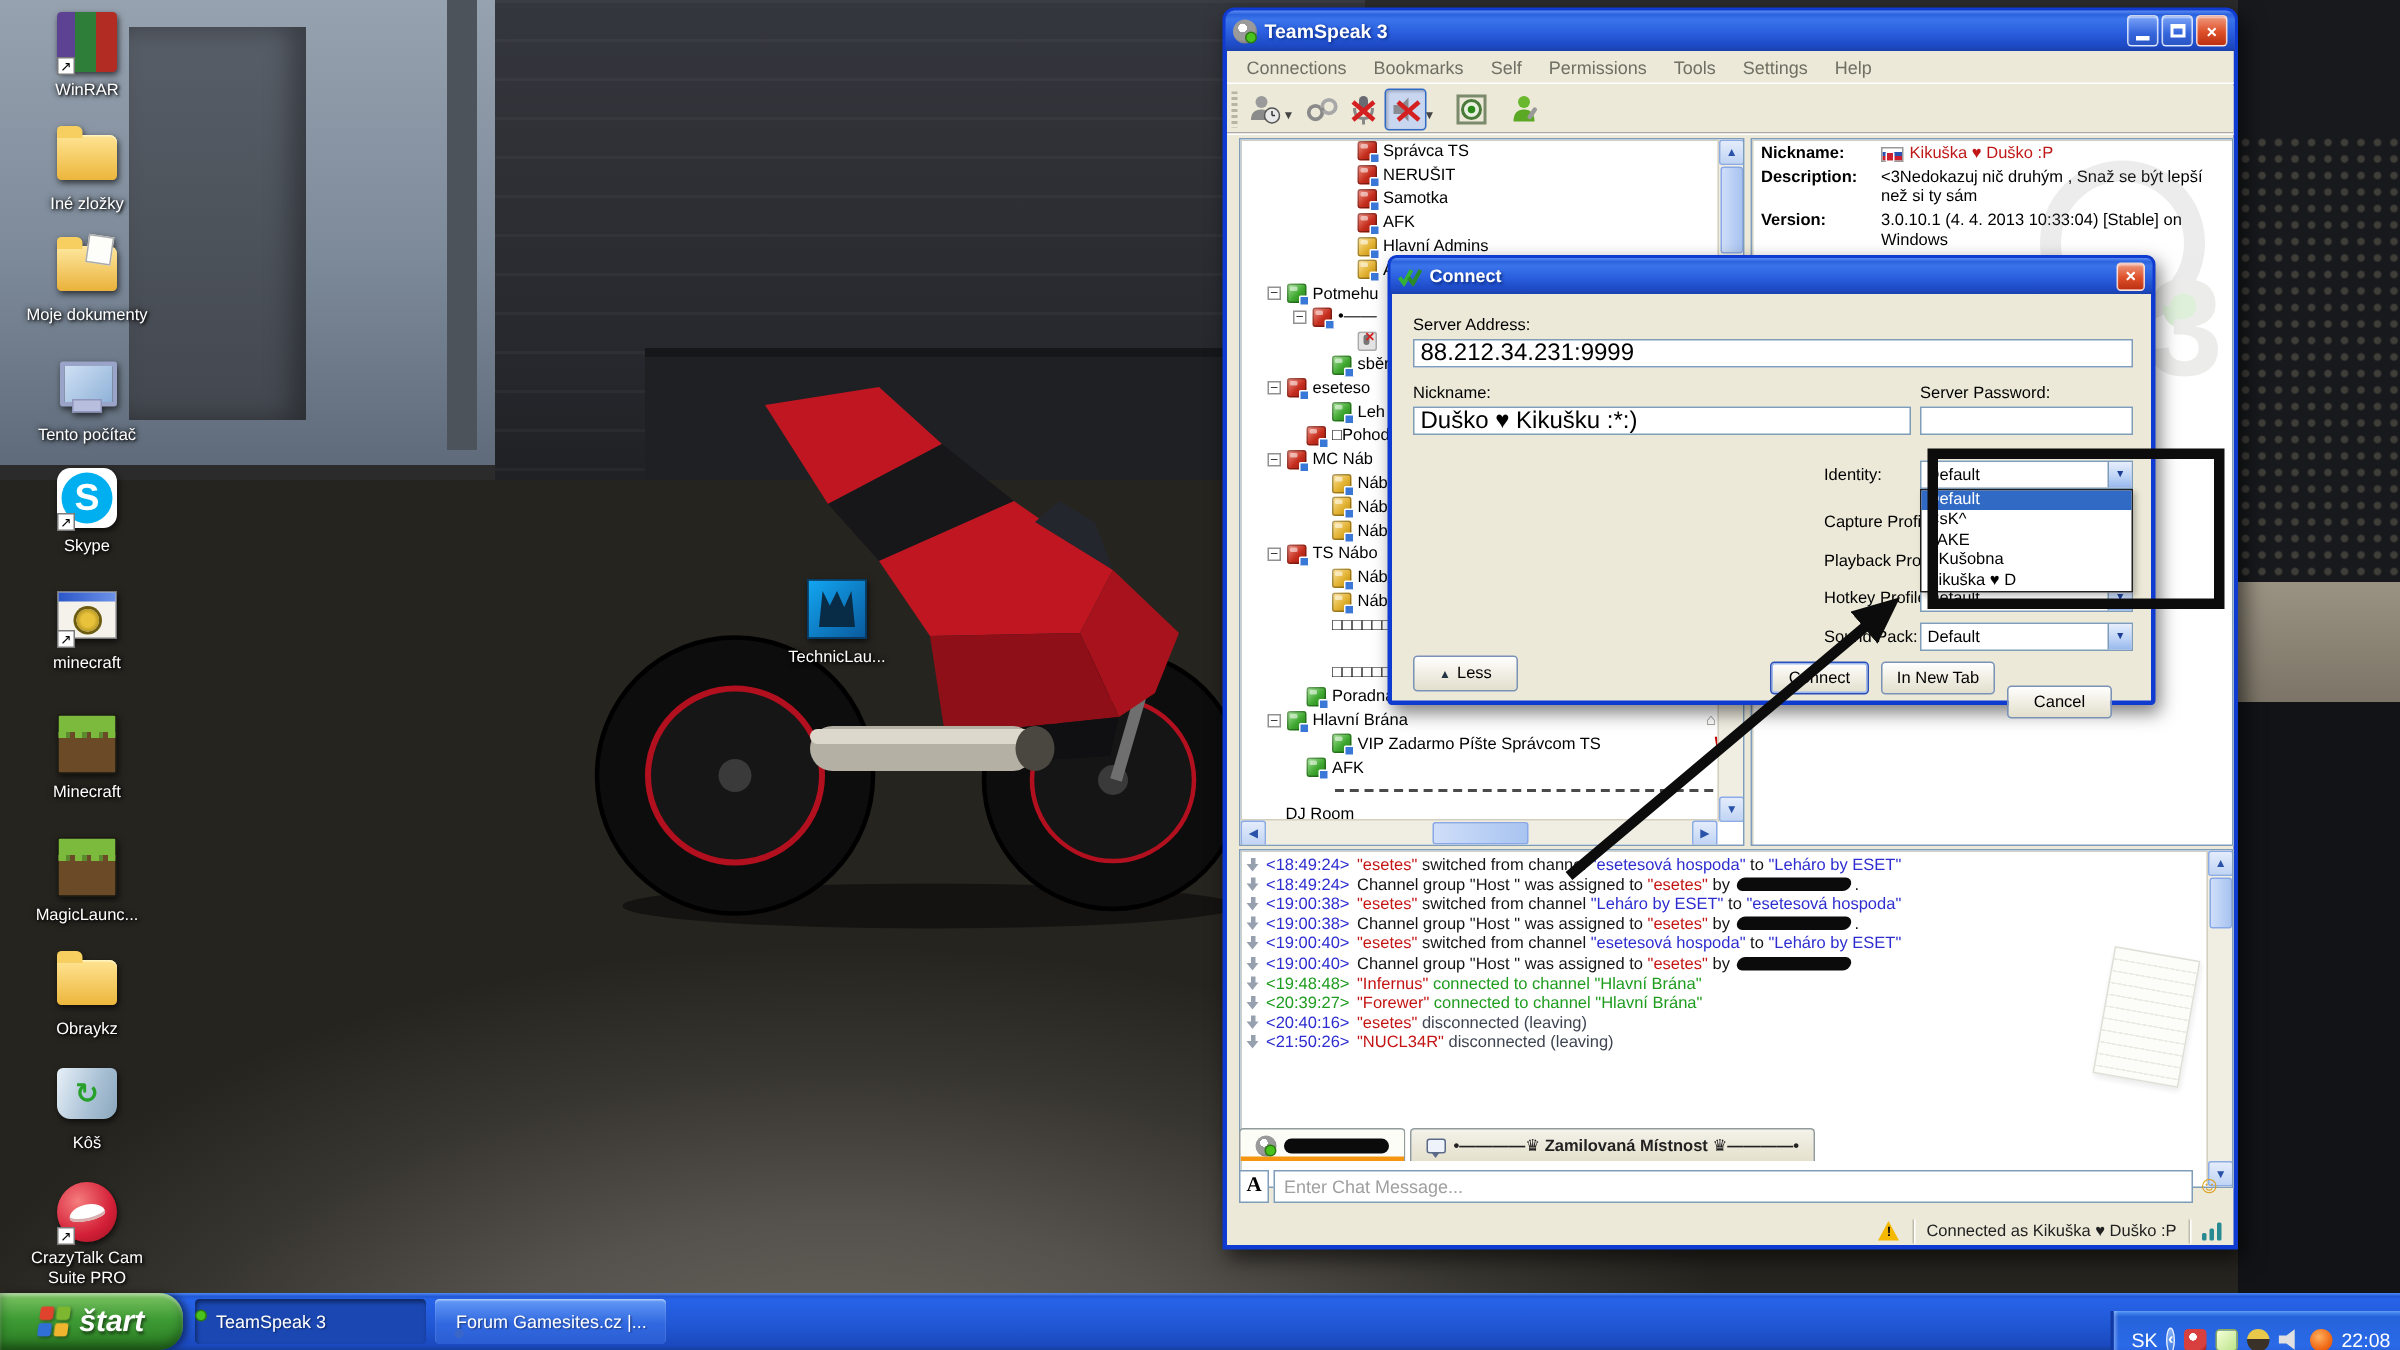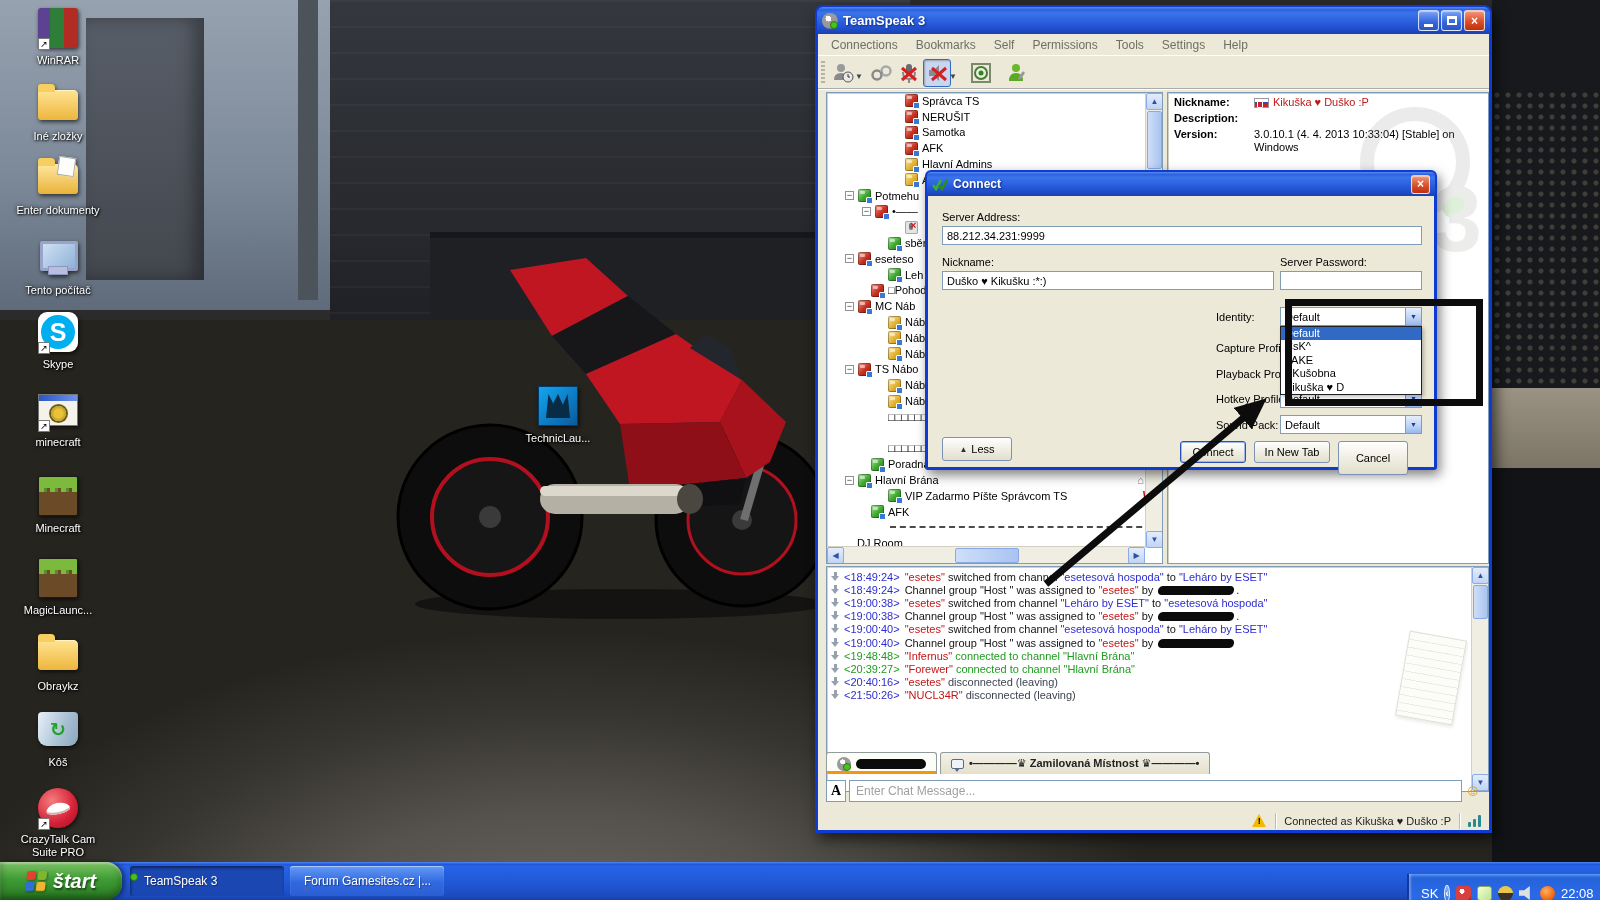--- a/index.html
+++ b/index.html
@@ -176,21 +176,21 @@
   .wifi i { display:block; width:3px; background:#2a8a92; border-radius:1px; }
   .wifi i:nth-child(1){height:5px;} .wifi i:nth-child(2){height:8px;} .wifi i:nth-child(3){height:12px;}
 
   
   #dlg { position:absolute; left:925px; top:170px; width:512px; height:300px; z-index:50;
     background:#ece9d8; border:3px solid #0f3bd0; border-radius:6px 6px 3px 3px; box-shadow:3px 5px 12px rgba(0,0,0,.5); }
   #dlg .titlebar { height:24px; border-radius:4px 4px 0 0; }
   #dlg .ttl { font-size:12px; }
   .dchk { width:16px; height:13px; flex:none; }
   .dlab { position:absolute; font-size:11px; color:#000; }
-  .xp-input { position:absolute; border:1px solid #7f9db9; background:#fff; font-size:11px; padding:1px 4px; outline:none; font-family:inherit; }
+  .xp-input { position:absolute; border:1px solid #7f9db9; background:#fff; font-size:16px; padding:1px 4px; outline:none; font-family:inherit; }
   .combo { position:absolute; height:19px; border:1px solid #7f9db9; background:#fff; font-size:11px; display:flex; align-items:center; padding-left:4px; cursor:pointer; }
   .combo .cval { flex:1; }
   .cmb-arrow { width:16px; height:100%; margin-left:auto; background:linear-gradient(180deg,#e6eefc,#bcd2f6 60%,#98b8ee); border-left:1px solid #7f9db9;
     display:flex; align-items:center; justify-content:center; font-size:7px; color:#1c3e94; }
   .droplist { position:absolute; background:#fff; border:1px solid #202020; font-size:11px; z-index:60; box-shadow:2px 2px 4px rgba(0,0,0,.25); }
   .dl-item { height:13.4px; line-height:13.4px; padding:0 4px; cursor:pointer; white-space:nowrap; }
   .dl-item.selected { background:#316ac5; color:#fff; }
   .fieldrows { position:absolute; left:14px; top:134px; width:262px; }
   .fieldrow { display:flex; align-items:center; height:19px; margin-bottom:12px; }
   .flabel { width:114px; font-size:11px; flex:none; }
@@ -291,21 +291,21 @@
 
         </span>
         <span class="dlabel">Iné zložky</span>
       </div>
 
       <div class="desk-icon" style="top: 156px;">
         <span class="gwrap">
           <span class="g mydocs"></span>
 
         </span>
-        <span class="dlabel">Enter dokumenty</span>
+        <span class="dlabel">Moje dokumenty</span>
       </div>
 
       <div class="desk-icon" style="top: 236px;">
         <span class="gwrap">
           <span class="g computer"></span>
 
         </span>
         <span class="dlabel">Tento počítač</span>
       </div>
 
@@ -683,20 +683,21 @@
       </div>
       <div class="info-row">
         <span class="info-lab">Nickname:</span>
         <span class="info-val red">
           <span class="flag"></span>
           <span>Kikuška ♥ Duško :P</span>
         </span>
       </div>
       <div class="info-row">
         <span class="info-lab">Description:</span>
+        <span class="info-val">&lt;3Nedokazuj nič druhým , Snaž se být lepší než si ty sám</span>
       </div>
       <div class="info-row">
         <span class="info-lab">Version:</span>
         <span class="info-val">3.0.10.1 (4. 4. 2013 10:33:04) [Stable] on Windows</span>
       </div>
     </div>
 
     <div class="panel" id="logpanel">
       <div class="notepad"></div>
       <div style="padding-top:3px;">
@@ -846,21 +847,21 @@
       <span class="cval">Default</span>
       <span class="cmb-arrow">▼</span>
     </div>
 
     <button class="xp-btn" style="left:14px; top:264px; width:70px; height:24px;">
       <span class="tri-up">▲</span>
       <span>Less</span>
     </button>
     <button class="xp-btn primary" style="left:252px; top:268px; width:66px; height:22px;">Connect</button>
     <button class="xp-btn" style="left:326px; top:268px; width:76px; height:22px;">In New Tab</button>
-    <button class="xp-btn" style="left:410px; top:268px; width:70px; height:34px;">Cancel</button>
+    <button class="xp-btn" style="left:410px; top:284px; width:70px; height:22px;">Cancel</button>
   </div>
 
   <div id="annot-rect"></div>
   <svg id="annot-arrow">
     <defs>
       <marker id="ah" orient="auto" markerWidth="5" markerHeight="5" refX="1" refY="2" markerUnits="strokeWidth">
         <path d="M0,0 L4.5,2 L0,4 Z" fill="#0c0c0c"></path>
       </marker>
     </defs>
     <line x1="1046" y1="584" x2="1248" y2="414" stroke="#0c0c0c" stroke-width="7" marker-end="url(#ah)"></line>

